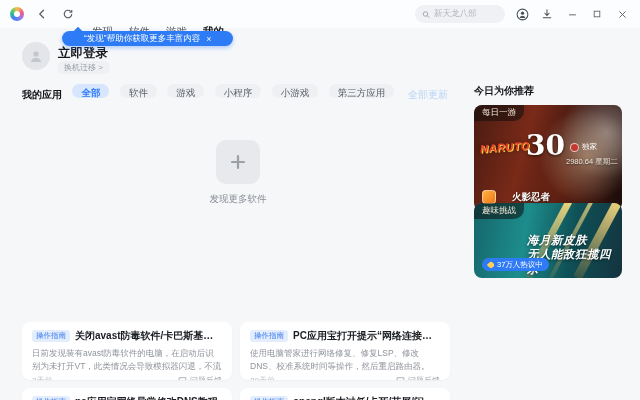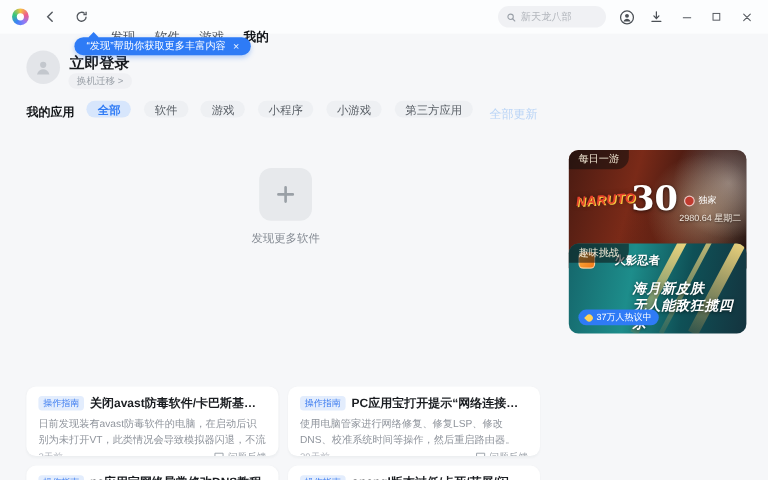--- a/index.html
+++ b/index.html
@@ -14,30 +14,30 @@
          background:conic-gradient(#f6c243,#ef5b8c,#8e7bf7,#3b82f6,#34c77b,#f6c243); }
   .logo::after{ content:""; position:absolute; left:4px; top:4px; width:6px; height:6px;
                 border-radius:50%; background:#fff; }
   .nav-btn{ width:16px; height:16px; display:flex; align-items:center; justify-content:center;
             margin-left:10px; cursor:pointer; }
   nav.tabs{ display:flex; margin-left:8px; }
   .tab{ font-size:10.5px; color:#50555b; padding:0 8px; cursor:pointer; line-height:28px;margin-top:34px; }
   .tab.active{ font-weight:bold; color:#15181c; }
   .spacer{ flex:1; }
   .search{ display:flex; align-items:center; width:90px; height:18px; background:#f0f1f4;
-           border-radius:9px; padding:0 7px; }
+           border-radius:9px; padding:0 7px;font-family:Liberation Mono, monospace; }
   .search input{ border:none; outline:none; background:transparent; width:64px; margin-left:4px;
                  font-size:8.5px; color:#5b6066; font-family:inherit; }
   .search input::placeholder{ color:#b3b7bd; }
   .win-ic{ width:16px; height:16px; margin-left:9px; display:flex; align-items:center;
            justify-content:center; cursor:pointer; }
 
   
   .tooltip{ position:absolute; left:62px; top:31px; height:15px; background:#2e7bf6; color:#fff;
-            border-radius:8px; display:flex; align-items:center; padding:0 10px; font-size:8.5px;
+            border-radius:8px; display:flex; align-items:center; padding:0 22px; font-size:8.5px;
             box-shadow:0 2px 4px rgba(46,123,246,.35); z-index:5; }
   .tooltip::before{ content:""; position:absolute; left:13px; top:-3px; width:6px; height:6px;
                     background:#2e7bf6; transform:rotate(45deg); }
   .tt-close{ margin-left:6px; font-size:9px; cursor:pointer; opacity:.9; }
 
   
   .avatar{ position:absolute; left:22px; top:42px; width:28px; height:28px; border-radius:50%;
            background:#e3e5e9; display:flex; align-items:center; justify-content:center; }
   .login{ position:absolute; left:58px; top:45px; font-size:12.5px; font-weight:bold;
           color:#17191d; cursor:pointer; }
@@ -56,21 +56,21 @@
   
   .plus-tile{ position:absolute; left:216px; top:140px; width:44px; height:44px; border-radius:10px;
               background:#e7e9ec; display:flex; align-items:center; justify-content:center; cursor:pointer; }
   .discover-label{ position:absolute; left:178px; top:193px; width:120px; text-align:center;
                    font-size:9.5px; color:#868c94; }
 
   
   .rec-title{ position:absolute; left:474px; top:84px; }
   .rec-card{ position:absolute; left:474px; width:148px; border-radius:8px; overflow:hidden; cursor:pointer; }
   .card-daily{ top:105px; height:106px;
-    background:linear-gradient(105deg,#4a1b12,#7a2a18 35%,#35140f 68%,#1d0d0b);margin-top:20px; }
+    background:linear-gradient(105deg,#4a1b12,#7a2a18 35%,#35140f 68%,#1d0d0b); }
   .card-daily::before{ content:""; position:absolute; inset:0;
     background:radial-gradient(circle at 76% 48%, rgba(226,196,158,.5), transparent 38%),
                radial-gradient(circle at 90% 26%, rgba(240,238,235,.45), transparent 30%),
                radial-gradient(circle at 58% 80%, rgba(120,40,20,.6), transparent 45%); }
   .rec-badge{ position:absolute; left:0; top:0; background:rgba(15,15,15,.55); color:#f3ead6;
               font-size:8.5px; padding:2px 8px; border-radius:8px 0 10px 0; z-index:2; }
   .naruto-logo{ position:absolute; left:6px; top:36px; font-size:11px; font-style:italic;
                 font-weight:bold; color:#e8432c; letter-spacing:.5px;
                 text-shadow:1px 1px 0 #f6c63f, 0 0 4px rgba(0,0,0,.5); transform:rotate(-4deg); z-index:2; }
   .big-number{ position:absolute; left:52px; top:24px; font-family:"DejaVu Serif",serif;
@@ -206,20 +206,21 @@
     <span class="update-all">全部更新</span>
   </div>
 
   <div class="plus-tile">
     <svg width="20" height="20" viewBox="0 0 20 20">
         <path d="M10 4v12M4 10h12" stroke="#9aa0a6" stroke-width="2.2" stroke-linecap="round"></path>
       </svg>
   </div>
   <div class="discover-label">发现更多软件</div>
 
+  <span class="section-title rec-title">今日为你推荐</span>
 
   <div class="rec-card card-daily">
     <span class="rec-badge">每日一游</span>
     <span class="naruto-logo">NARUTO</span>
     <span class="big-number">30</span>
     <span class="exclusive">
       <span class="seal"></span>
       <span>独家</span>
     </span>
     <span class="daily-date">2980.64 星期二</span>

